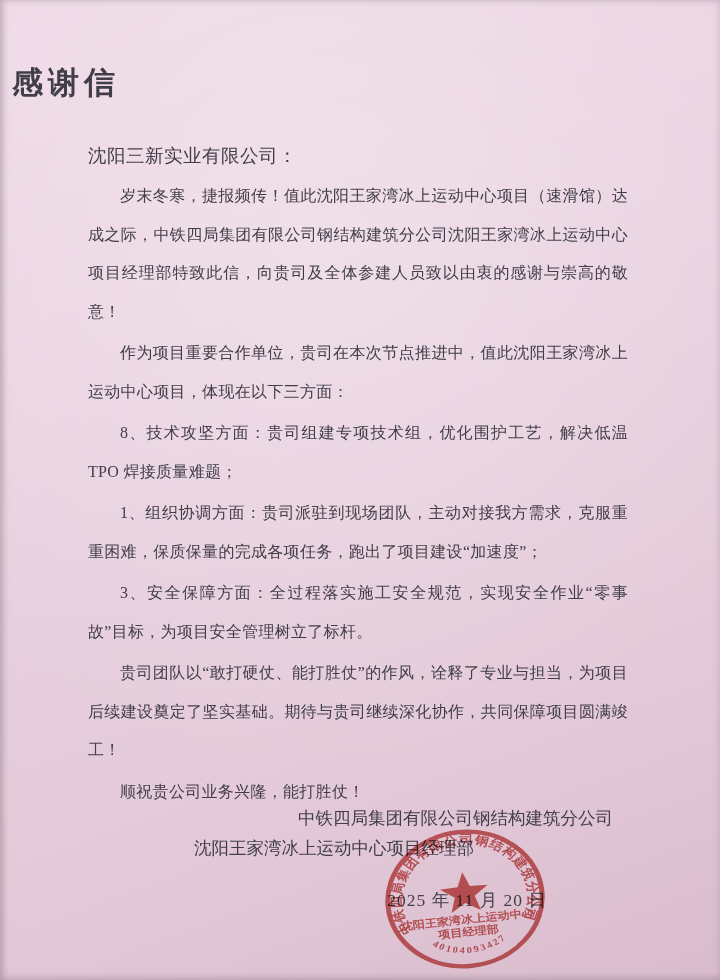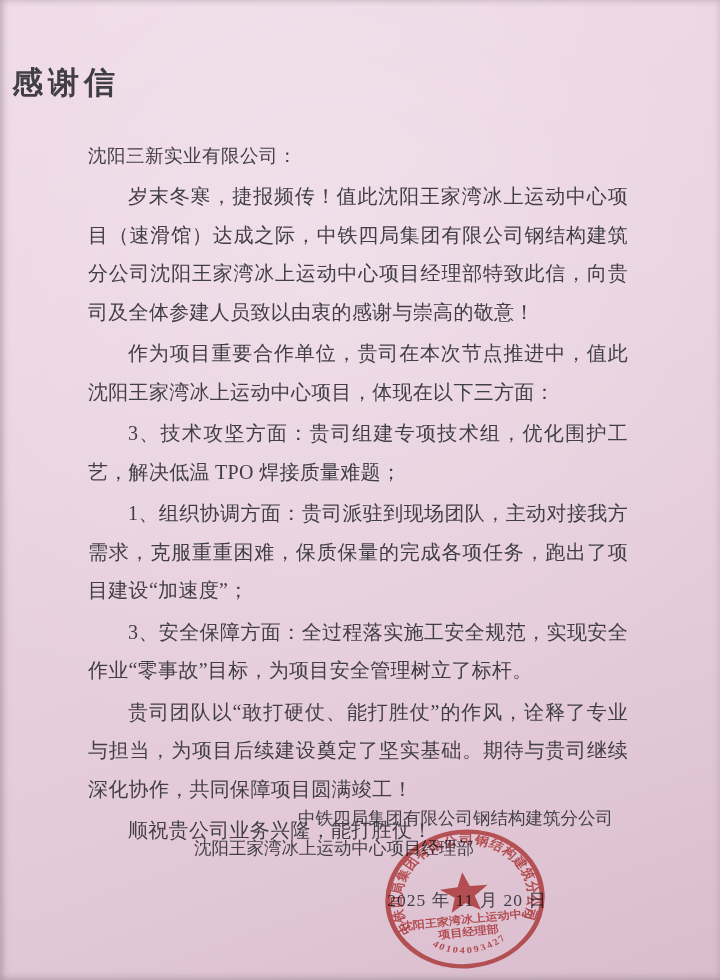--- a/index.html
+++ b/index.html
@@ -22,21 +22,21 @@
   }
   .salutation{
     position:absolute;top:143px;left:88px;
     font-size:18.5px;letter-spacing:.5px;text-align:right;
   }
   .letter-body{
     position:absolute;top:177px;left:88px;width:540px;
   }
   .letter-body p{
     margin:0 0 3px 0;
-    font-size:20px;line-height:38.5px;
+    font-size:16px;line-height:38.5px;
     text-indent:2em;text-align:justify;letter-spacing:.3px;
   }
   .signature{
     position:absolute;top:806px;left:0;width:720px;
     font-size:17.5px;line-height:24px;
   }
   .sig-line{text-align:right;}
   .sig-company{padding-right:107px;}
   .sig-dept{padding-right:52px;margin-top:6px;text-align:center;}
   .sig-date{padding-right:173px;margin-top:28px;letter-spacing:1px;}
@@ -53,21 +53,21 @@
 
 <div class="paper">
 
   <h1 class="title">感谢信</h1>
 
   <div class="salutation">沈阳三新实业有限公司：</div>
 
   <div class="letter-body">
     <p>岁末冬寒，捷报频传！值此沈阳王家湾冰上运动中心项目（速滑馆）达成之际，中铁四局集团有限公司钢结构建筑分公司沈阳王家湾冰上运动中心项目经理部特致此信，向贵司及全体参建人员致以由衷的感谢与崇高的敬意！</p>
     <p>作为项目重要合作单位，贵司在本次节点推进中，值此沈阳王家湾冰上运动中心项目，体现在以下三方面：</p>
-    <p>3、技术攻坚方面：贵司组建专项技术组，优化围护工艺，解决低温 TPO 焊接质量难题；</p>
+    <p>8、技术攻坚方面：贵司组建专项技术组，优化围护工艺，解决低温 TPO 焊接质量难题；</p>
     <p>1、组织协调方面：贵司派驻到现场团队，主动对接我方需求，克服重重困难，保质保量的完成各项任务，跑出了项目建设“加速度”；</p>
     <p>3、安全保障方面：全过程落实施工安全规范，实现安全作业“零事故”目标，为项目安全管理树立了标杆。</p>
     <p>贵司团队以“敢打硬仗、能打胜仗”的作风，诠释了专业与担当，为项目后续建设奠定了坚实基础。期待与贵司继续深化协作，共同保障项目圆满竣工！</p>
     <p>顺祝贵公司业务兴隆，能打胜仗！</p>
   </div>
 
   <div class="signature">
     <div class="sig-line sig-company">中铁四局集团有限公司钢结构建筑分公司</div>
     <div class="sig-line sig-dept">沈阳王家湾冰上运动中心项目经理部</div>
     <div class="sig-line sig-date">2025 年 11 月 20 日</div>

